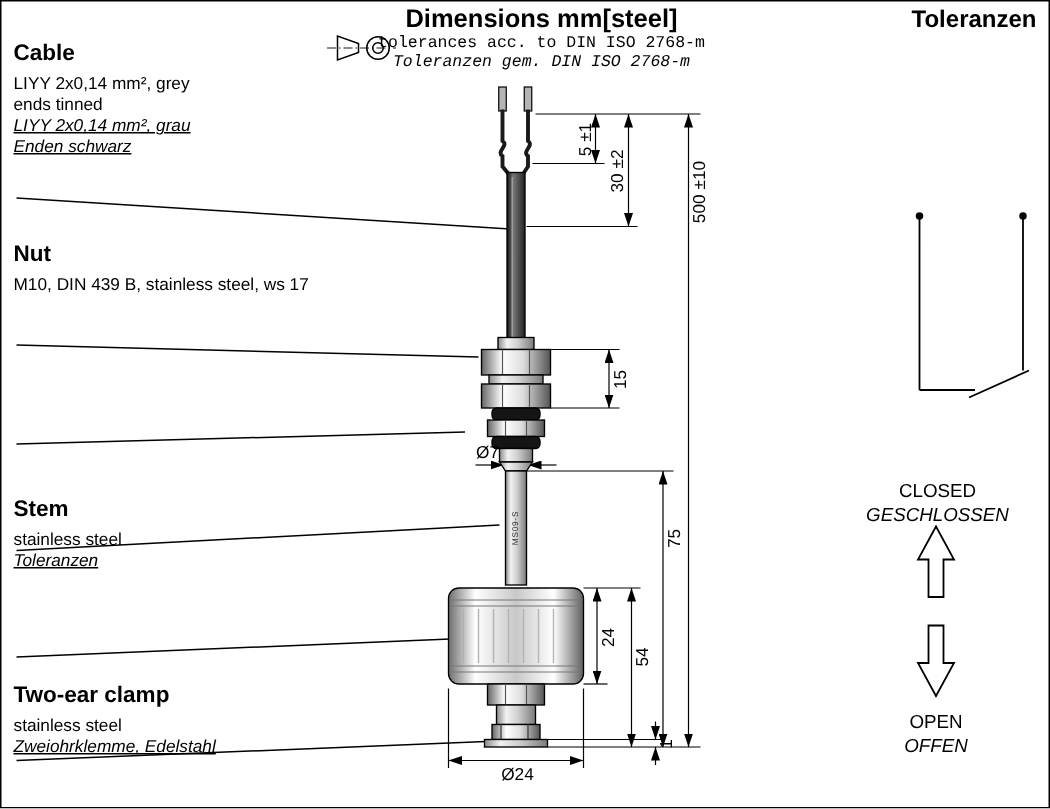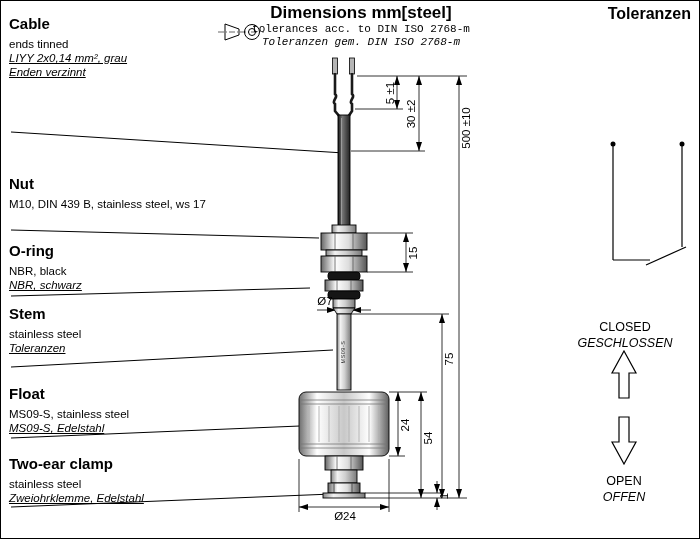--- a/index.html
+++ b/index.html
@@ -31,59 +31,46 @@
 
 <div class="page">
 
   <div class="abs dim-header">
     <div class="dim-title">Dimensions mm[steel]</div>
     <div class="tol">tolerances acc. to DIN ISO 2768-m</div>
     <div class="tol de">Toleranzen gem. DIN ISO 2768-m</div>
   </div>
   <div class="abs schematic-title">Toleranzen</div>
 
-  <div class="part-block" style="top:14px">
+  <div class="part-block" style="top:26px">
     <div class="part-title">Cable</div>
     <div class="part-lines">
+      <div class="part-line">LIYY 2x0,14 mm², grey</div>
       <div class="part-line">ends tinned</div>
       <div class="part-line de">LIYY 2x0,14 mm², grau</div>
-      <div class="part-line de">Enden verzinnt</div>
-    </div>
-  </div>
-
-  <div class="part-block" style="top:174px">
+      <div class="part-line de">Enden schwarz</div>
+    </div>
+  </div>
+
+  <div class="part-block" style="top:160px">
     <div class="part-title">Nut</div>
     <div class="part-lines">
       <div class="part-line">M10, DIN 439 B, stainless steel, ws 17</div>
     </div>
   </div>
 
-  <div class="part-block" style="top:241px">
-    <div class="part-title">O-ring</div>
-    <div class="part-lines">
-      <div class="part-line">NBR, black</div>
-      <div class="part-line de">NBR, schwarz</div>
-    </div>
-  </div>
-
-  <div class="part-block" style="top:304px">
+
+  <div class="part-block" style="top:330px">
     <div class="part-title">Stem</div>
     <div class="part-lines">
       <div class="part-line">stainless steel</div>
       <div class="part-line de">Toleranzen</div>
     </div>
   </div>
 
-  <div class="part-block" style="top:384px">
-    <div class="part-title">Float</div>
-    <div class="part-lines">
-      <div class="part-line">MS09-S, stainless steel</div>
-      <div class="part-line de">MS09-S, Edelstahl</div>
-    </div>
-  </div>
 
   <div class="part-block" style="top:454px">
     <div class="part-title">Two-ear clamp</div>
     <div class="part-lines">
       <div class="part-line">stainless steel</div>
       <div class="part-line de">Zweiohrklemme, Edelstahl</div>
     </div>
   </div>
 
   <svg class="overlay" viewBox="0 0 700 539">

